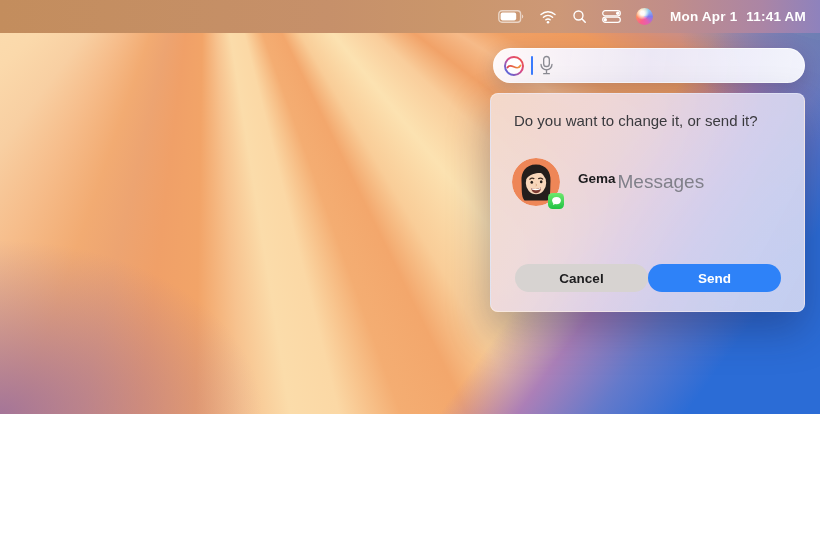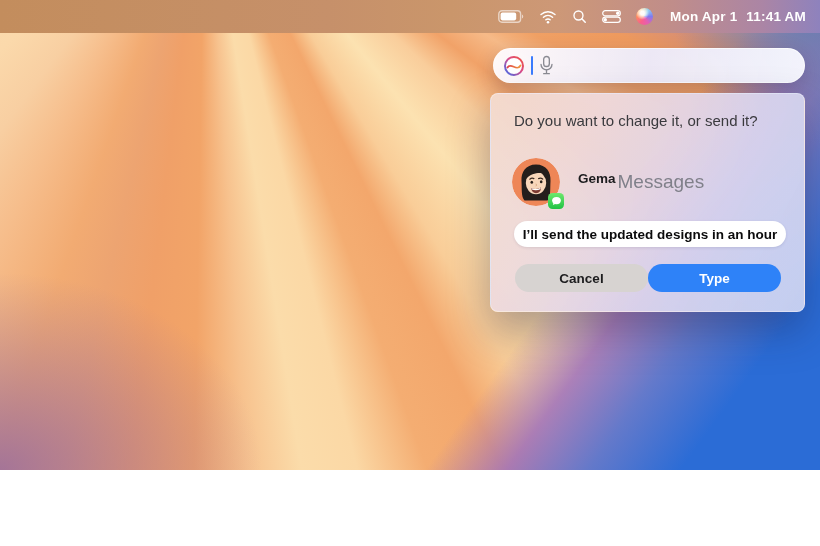--- a/index.html
+++ b/index.html
@@ -1,18 +1,18 @@
 <!DOCTYPE html>
 <html><head>
 <meta charset="utf-8">
 <style>
   * { margin:0; padding:0; box-sizing:border-box; }
   html,body { width:820px; height:546px; overflow:hidden;
     font-family:"Liberation Sans", sans-serif; }
-  .screen { position:relative; width:820px; height:470px; overflow:hidden; background:#000000; }
+  .screen { position:relative; width:820px; height:414px; overflow:hidden; background:#000000; }
 
   
   .wallpaper { position:absolute; inset:0;
     background:
       linear-gradient(180deg, rgba(255,243,214,.85) 0px, rgba(255,243,214,0) 7px),
       radial-gradient(circle at 99% 1%, rgba(96,127,176,.95) 0%, rgba(96,127,176,0) 15%),
       linear-gradient(126deg, rgba(120,100,190,0) 66%, rgba(158,113,188,.85) 73%, rgba(92,116,204,.95) 80%, rgba(43,108,214,1) 88%),
       radial-gradient(ellipse 32% 42% at 0% 100%, rgba(151,107,158,.85), rgba(151,107,158,0) 100%),
       conic-gradient(from 105deg at 25% -30%,
         #b08ba8 0deg, #d98f72 5deg, #ee9a5e 8deg, #f0a064 13deg,
@@ -182,20 +182,19 @@
             <path d="M2.8 7.5 L2 10 L5 8.4 Z" fill="#ffffff"></path>
           </svg>
         </span>
       </div>
       <div class="contact-text">
         <span class="contact-name">Gema</span>
         <span class="contact-app">Messages</span>
       </div>
     </div>
 
-    <div class="msg-field">I’ll send the updated designs in an hour</div>
 
     <div class="actions">
       <button class="btn btn-cancel">Cancel</button>
-      <button class="btn btn-send">Type</button>
+      <button class="btn btn-send">Send</button>
     </div>
   </div>
 </div>
 
 </body></html>

